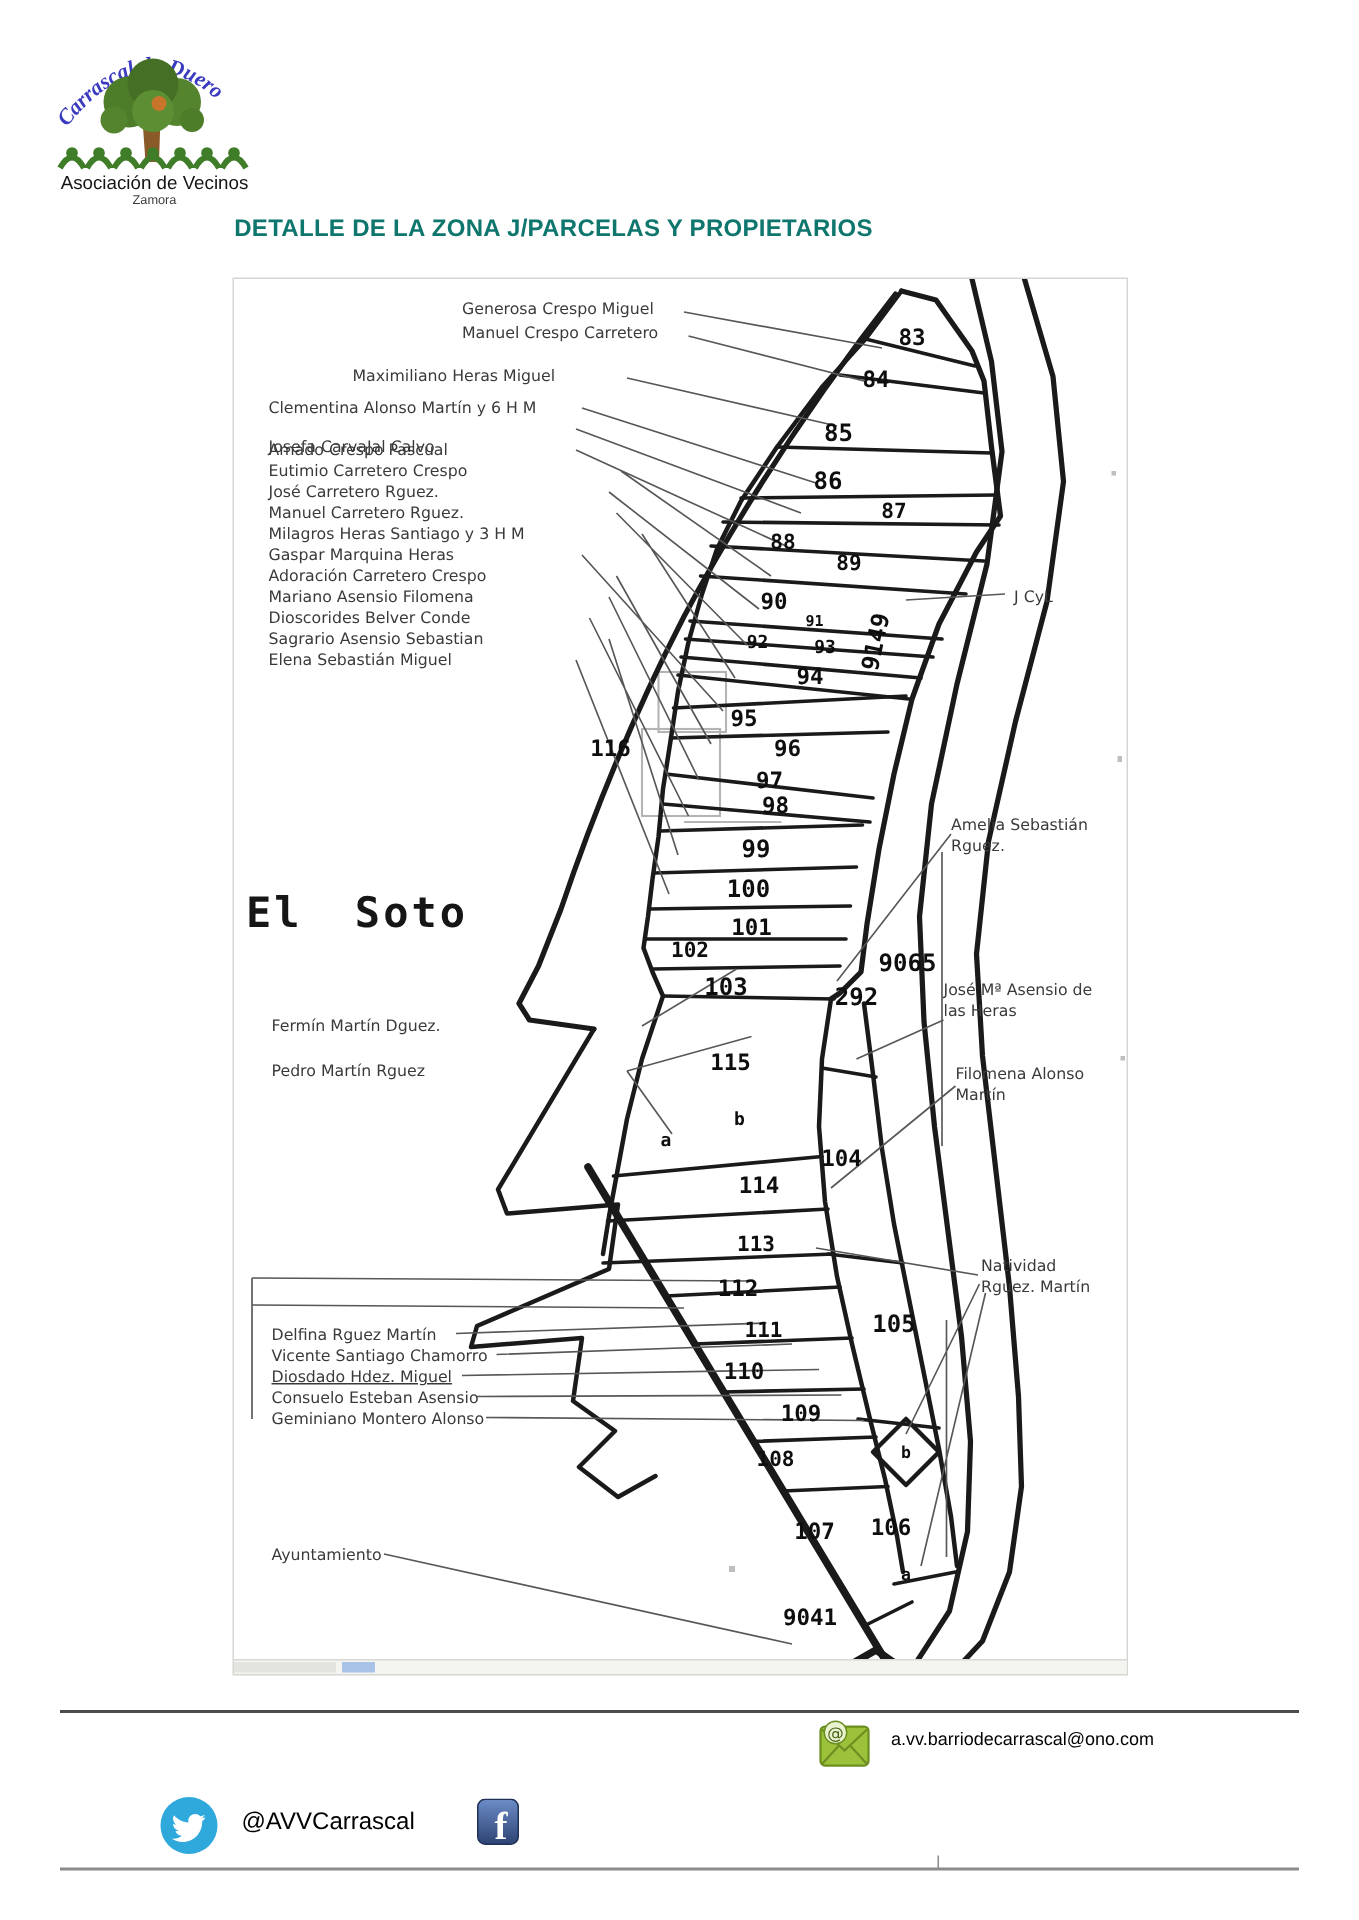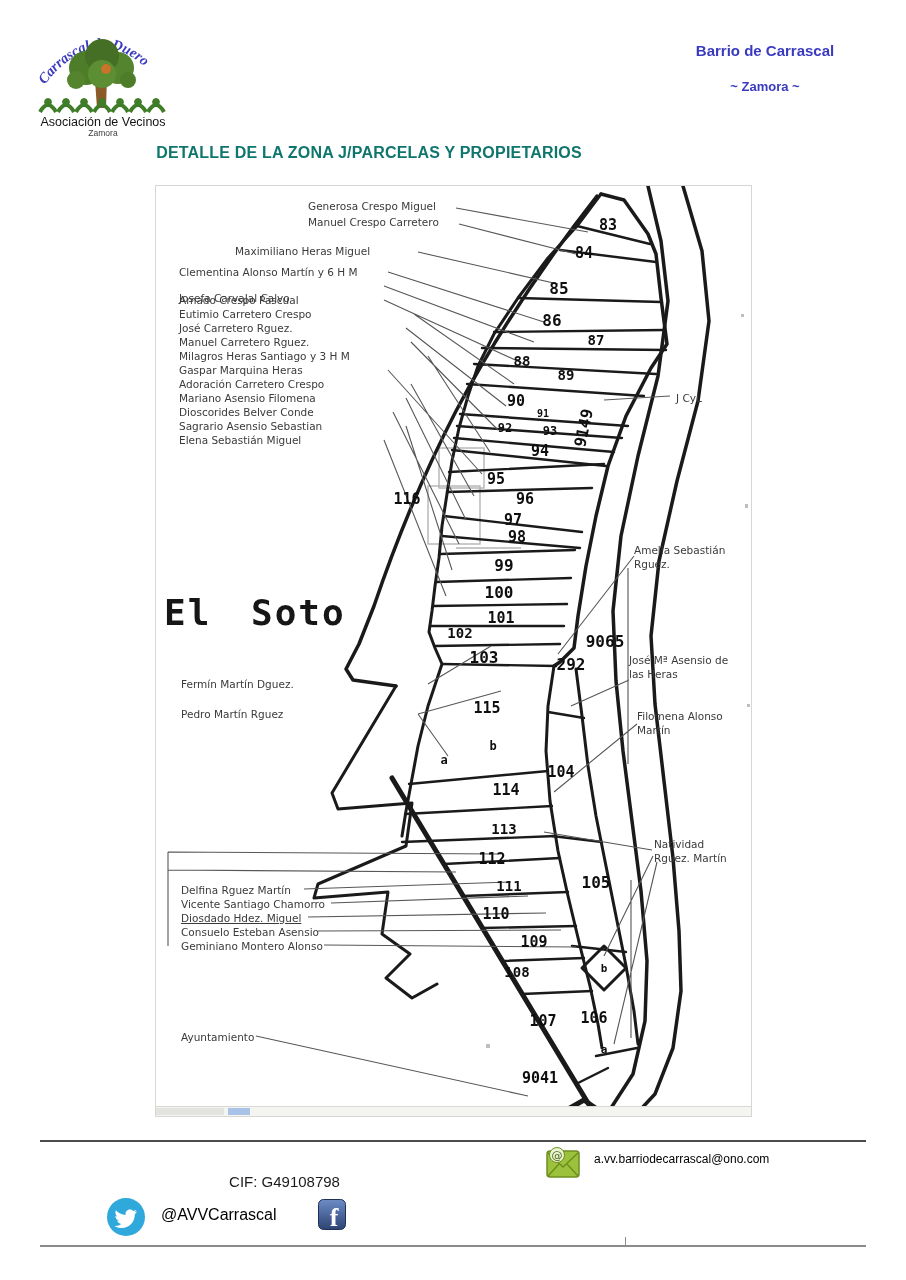--- a/index.html
+++ b/index.html
@@ -14,21 +14,21 @@
   .page-title{position:absolute;left:0;top:144px;width:738px;text-align:center;
               font-size:16px;font-weight:bold;color:#0f766e;letter-spacing:.2px;}
 
   
   .map-wrap{position:absolute;left:155px;top:185px;width:595px;height:930px;
             background:#fff;border:1px solid #d6d6d3;}
   .map-svg{position:absolute;left:0;top:0;}
   .map-label{position:absolute;font-size:10.5px;line-height:1.32;color:#3a3a3a;
              white-space:pre-line;font-family:"DejaVu Sans",sans-serif;}
   .el-soto{position:absolute;left:8px;top:406px;font-family:"DejaVu Sans Mono",monospace;
-           font-weight:bold;font-size:36px;color:#161616;word-spacing:16px;letter-spacing:2px;}
+           font-weight:bold;font-size:28px;color:#161616;word-spacing:16px;letter-spacing:2px;}
   .parcel-num{font-family:"DejaVu Sans Mono",monospace;font-weight:700;fill:#0e0e0e;
               font-size:14px;text-anchor:middle;}
   .map-scrollbar{position:absolute;left:0;bottom:0;width:595px;height:9px;background:#f4f4f1;
                  border-top:1px solid #d8d8d4;}
   .map-scroll-seg{position:absolute;top:1px;left:0;width:68px;height:7px;background:#e3e3df;}
   .map-scroll-thumb{position:absolute;top:1px;left:72px;width:22px;height:7px;background:#a9c3e8;}
 
   
   .hr1{position:absolute;left:40px;top:1140px;width:826px;border-top:2px solid #4c4c4c;}
   .hr2{position:absolute;left:40px;top:1245px;width:826px;border-top:2px solid #8b8b8b;}
@@ -74,24 +74,20 @@
         <circle cx="56" cy="80" r="3.4"></circle>
       <circle cx="74" cy="80" r="3.4"></circle>
         <circle cx="92" cy="80" r="3.4"></circle>
         <circle cx="110" cy="80" r="3.4"></circle>
         <circle cx="128" cy="80" r="3.4"></circle>
     </g>
     <text x="75" y="104" text-anchor="middle" font-size="12.5" fill="#141414" font-family="Liberation Sans, sans-serif"><tspan>Asociación de Vecinos</tspan></text>
     <text x="75" y="114" text-anchor="middle" font-size="8.5" fill="#3c3c3c" font-family="Liberation Sans, sans-serif"><tspan>Zamora</tspan></text>
   </svg>
 
-  <div class="org-block">
-    <div class="org-name">Barrio de Carrascal</div>
-    <div class="org-place">~ Zamora ~</div>
-  </div>
 
   <div class="page-title">DETALLE DE LA ZONA J/PARCELAS Y PROPIETARIOS</div>
 
   <div class="map-wrap">
     <svg class="map-svg" width="595" height="930" viewBox="0 0 595 930">
 
       <g stroke="#b4b4b4" fill="none" stroke-width="1.4">
         <rect x="283" y="262" width="45" height="40"></rect>
         <rect x="272" y="300" width="52" height="58"></rect>
         <path d="M300,362 L365,362"></path>
@@ -264,21 +260,20 @@
       </div>
 
     <div class="map-scrollbar">
       <div class="map-scroll-seg"></div>
       <div class="map-scroll-thumb"></div>
     </div>
   </div>
 
   <div class="hr1"></div>
 
-  <div class="cif">CIF: G49108798</div>
 
   <svg class="email-icon" width="34" height="42" viewBox="0 0 34 42">
     <rect x="1" y="8" width="32" height="26" rx="3" fill="#9cc23c" stroke="#6d8f22" stroke-width="1.5"></rect>
     <path d="M2,10 L17,24 L32,10" fill="none" stroke="#6d8f22" stroke-width="1.5"></path>
     <path d="M2,33 L13,21 M32,33 L21,21" fill="none" stroke="#6d8f22" stroke-width="1.5"></path>
     <circle cx="11" cy="12" r="7.5" fill="#e9f3cf" stroke="#6d8f22"></circle>
     <text x="11" y="16" text-anchor="middle" font-size="11" fill="#4a6316" font-family="DejaVu Sans, sans-serif">@</text>
   </svg>
   <a class="plain email-text">a.vv.barriodecarrascal@ono.com</a>
 

